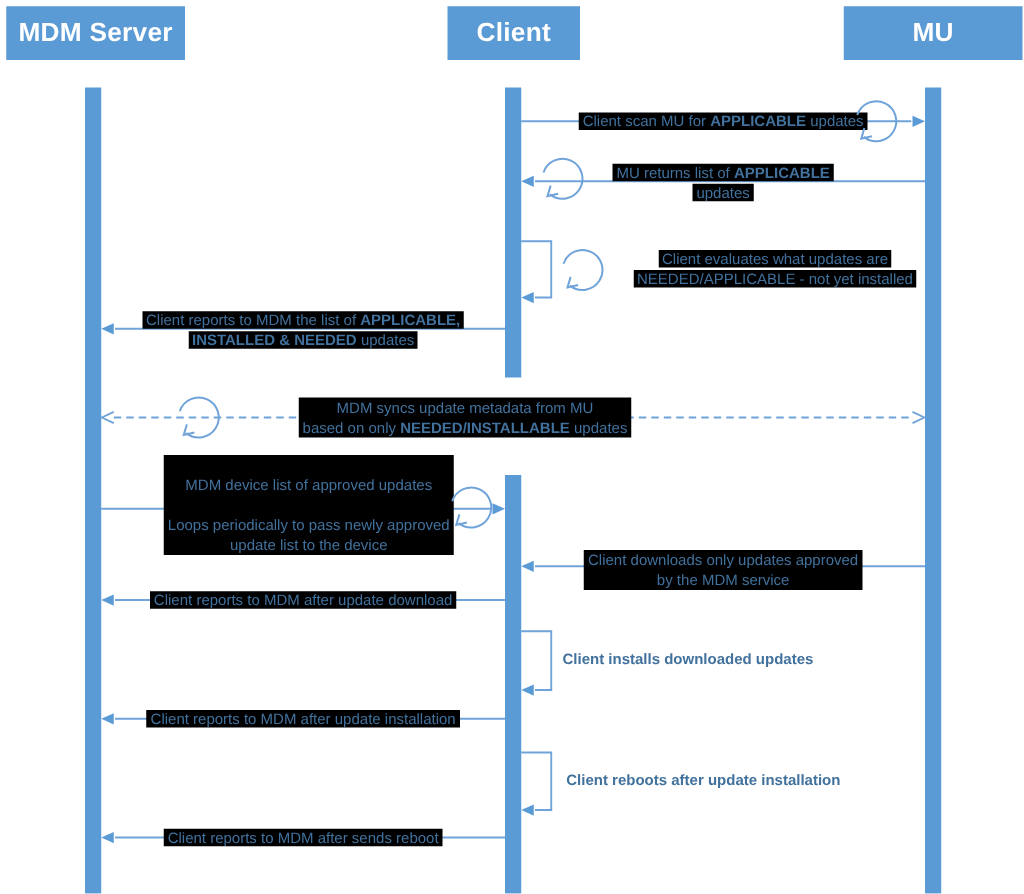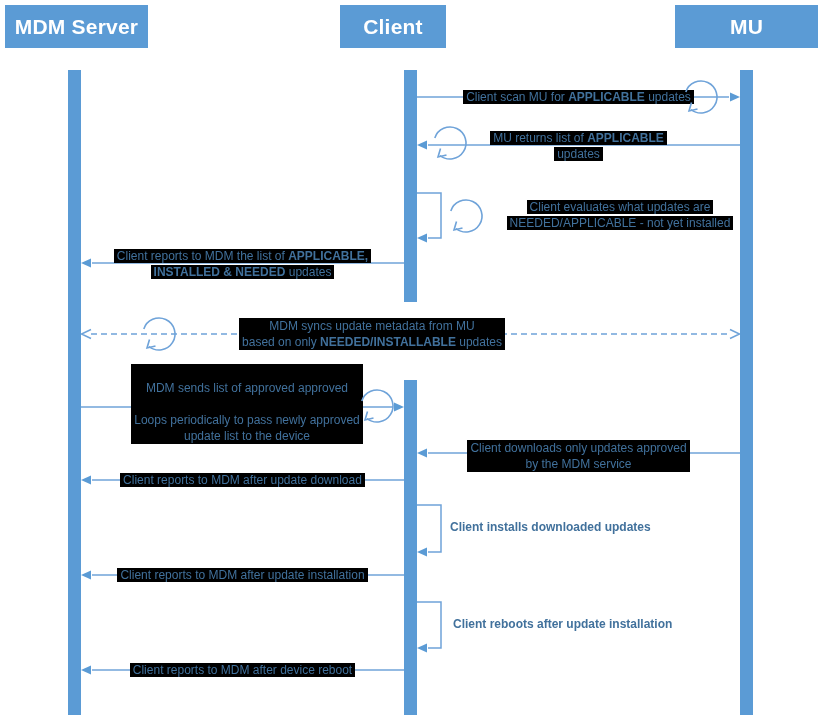--- a/index.html
+++ b/index.html
@@ -6,21 +6,21 @@
   .canvas{
     position:relative;width:819px;height:715px;background:#ffffff;
     font-family:"Liberation Sans",sans-serif;overflow:hidden;
   }
   .actor{
     position:absolute;top:5px;height:43px;background:#5B9BD5;color:#ffffff;
     font-weight:bold;font-size:21px;display:flex;align-items:center;justify-content:center;
     z-index:2;letter-spacing:0.2px;text-align:right;
   }
   .actor-mdm{left:5px;width:143px;}
-  .actor-client{left:340px;width:106px;}
+  .actor-client{left:358px;width:106px;}
   .actor-mu{left:675px;width:143px;}
   .lifeline{position:absolute;width:13px;background:#5B9BD5;z-index:2;}
   .ll-mdm{left:68px;top:70px;height:645px;}
   .ll-client-1{left:404px;top:70px;height:232px;}
   .ll-client-2{left:404px;top:380px;height:335px;}
   .ll-mu{left:740px;top:70px;height:645px;}
   svg.layer{position:absolute;left:0;top:0;z-index:1;pointer-events:none;}
   svg.layer.loops{z-index:4;}
   .arrowline{stroke:#6FA3D9;stroke-width:1.5;fill:none;}
   .dashline{stroke:#6FA3D9;stroke-width:1.5;fill:none;stroke-dasharray:6 4;}
@@ -136,21 +136,21 @@
   <div class="msg" style="left:81px;top:318px;width:582px;">
     <span class="bgp" style="display:inline-block;">
       <span>MDM syncs update metadata from MU</span><br>
       <span>based on only </span><b>NEEDED/INSTALLABLE</b><span> updates</span>
     </span>
   </div>
 
   <div class="msg" style="left:81px;top:364px;width:332px;">
     <span class="bgp" style="display:inline-block;">
       <br>
-      <span>MDM sends list of approved approved</span><br>
+      <span>MDM device list of approved updates</span><br>
       <br>
       <span>Loops periodically to pass newly approved</span><br>
       <span>update list to the device</span>
     </span>
   </div>
 
   <div class="msg" style="left:417px;top:440px;width:323px;">
     <span class="bgp" style="display:inline-block;">
       <span>Client downloads only updates approved</span><br>
       <span>by the MDM service</span>
@@ -167,21 +167,21 @@
 
   <div class="msg" style="left:81px;top:567px;width:323px;">
     <span class="bgp">Client reports to MDM after update installation</span>
   </div>
 
   <div class="msg left" style="left:453px;top:616px;width:280px;">
     <span>Client reboots after update installation</span>
   </div>
 
   <div class="msg" style="left:81px;top:662px;width:323px;">
-    <span class="bgp">Client reports to MDM after device reboot</span>
+    <span class="bgp">Client reports to MDM after sends reboot</span>
   </div>
 
   <svg class="layer loops" width="819" height="715">
     <use href="#loopicon" transform="translate(701,97)"></use>
     <use href="#loopicon" transform="translate(450,143)"></use>
     <use href="#loopicon" transform="translate(466,216)"></use>
     <use href="#loopicon" transform="translate(159,334)"></use>
     <use href="#loopicon" transform="translate(377,406)"></use>
   </svg>
 

